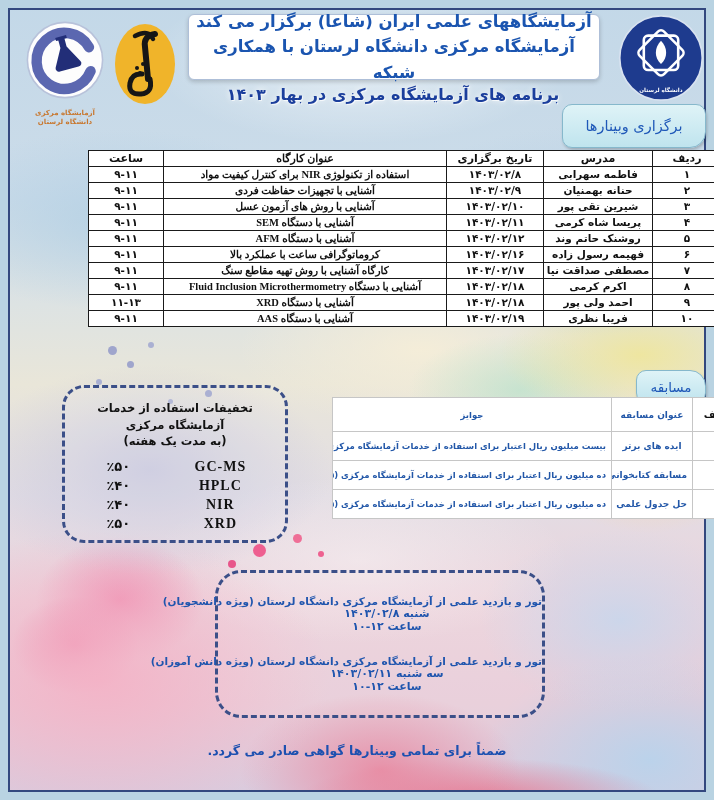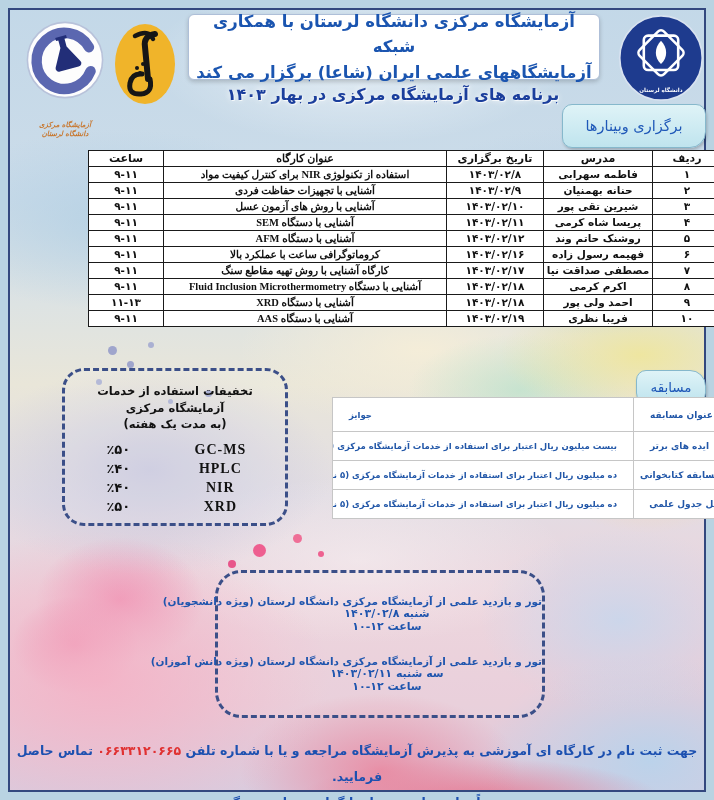--- a/index.html
+++ b/index.html
@@ -29,21 +29,21 @@
   .dot{position:absolute;border-radius:50%;}
   
   .title-box{position:absolute;left:188px;top:14px;width:410px;height:64px;background:#fff;
     border:1px solid #aebfd8;border-radius:6px;box-shadow:0 2px 4px rgba(0,0,0,.18);
     display:flex;flex-direction:column;justify-content:center;text-align:center;}
   .title-box div{color:#1b55b0;font-weight:bold;font-size:16.5px;line-height:1.55;}
   .subtitle{position:absolute;left:188px;top:85px;width:410px;text-align:center;color:#1b3e9c;
     font-weight:bold;font-size:16px;text-shadow:0 0 6px rgba(255,255,255,.95),1px 1px 0 rgba(255,255,255,.7);}
   .uni-logo{position:absolute;left:618px;top:14px;width:86px;height:88px;}
   .lab-logo{position:absolute;left:22px;top:20px;width:86px;text-align:center;}
-  .lab-logo .txt{color:#c87830;font-weight:bold;font-size:7px;line-height:1.25;margin-top:17px;font-style:italic;}
+  .lab-logo .txt{color:#c87830;font-weight:bold;font-size:7px;line-height:1.25;margin-top:5px;}
   .shaa-logo{position:absolute;left:114px;top:24px;width:62px;height:80px;}
   
   .tab{position:absolute;background:linear-gradient(#dff3f7,#bfe4ee);border:1px solid #86b8cc;
     border-radius:10px 10px 16px 10px;box-shadow:1px 2px 3px rgba(0,0,0,.2);
     color:#1f58b8;font-weight:normal;display:flex;align-items:center;justify-content:center;}
   .tab-webinars{left:562px;top:104px;width:142px;height:42px;font-size:14.5px;}
   .tab-comp{left:636px;top:370px;width:68px;height:31px;font-size:13.5px;border-radius:10px 16px 10px 10px;}
   
   .webinar-table{position:absolute;left:88px;top:150px;width:620px;border-collapse:collapse;
     table-layout:fixed;background:#fff;font-weight:bold;}
@@ -51,29 +51,29 @@
     text-align:center;font-size:10.5px;line-height:1.05;white-space:nowrap;overflow:hidden;color:#111;}
   .webinar-table .c-no{width:64px;}
   .webinar-table .c-ins{width:104px;}
   .webinar-table .c-date{width:92px;}
   .webinar-table .c-title{width:278px;font-family:"Liberation Serif","DejaVu Serif",serif;}
   .webinar-table .c-time{width:70px;}
   .webinar-table thead th{font-size:11px;font-family:"DejaVu Sans",sans-serif;}
   
   .comp-table{position:absolute;left:332px;top:397px;width:376px;border-collapse:collapse;
     table-layout:fixed;background:#fff;font-weight:bold;}
-  .comp-table th,.comp-table td{border:1px solid #c6c6c6;padding:0 16px;text-align:left;
+  .comp-table th,.comp-table td{border:1px solid #c6c6c6;padding:0 5px;text-align:center;
     white-space:nowrap;overflow:hidden;}
   .comp-table thead th{height:33px;font-size:10.5px;color:#111;}
   .comp-table td{height:28px;}
   .comp-table .k-no{width:38px;font-size:10px;color:#111;}
   .comp-table .k-title{width:70px;font-size:9px;color:#2257a8;}
   .comp-table .k-prize{width:268px;font-size:8.5px;color:#2257a8;}
   
-  .disc-box{position:absolute;left:62px;top:368px;width:226px;height:158px;
+  .disc-box{position:absolute;left:62px;top:385px;width:226px;height:158px;
     border:3px dashed #3b4f88;border-radius:22px;box-sizing:border-box;padding:12px 8px 6px;
     background:rgba(255,255,255,.12);}
   .disc-title{color:#111;font-weight:bold;font-size:11.5px;text-align:center;line-height:1.45;}
   .disc-rows{margin-top:7px;}
   .disc-row{display:grid;grid-template-columns:1.25fr 1fr;height:19px;align-items:center;}
   .disc-name{text-align:center;font-family:"Liberation Serif","DejaVu Serif",serif;
     font-weight:bold;font-size:14px;letter-spacing:1px;color:#111;}
   .disc-pct{text-align:center;font-weight:bold;font-size:13px;color:#111;}
   
   .tour-box{position:absolute;left:215px;top:570px;width:330px;height:148px;
@@ -98,22 +98,22 @@
   <div class="dot" style="left:228px;top:560px;width:8px;height:8px;background:#e8558a;"></div>
   <div class="dot" style="left:318px;top:551px;width:6px;height:6px;background:#ee6190;"></div>
   <div class="dot" style="left:108px;top:346px;width:9px;height:9px;background:#9fa5cc;"></div>
   <div class="dot" style="left:127px;top:361px;width:7px;height:7px;background:#9fa5cc;"></div>
   <div class="dot" style="left:96px;top:379px;width:6px;height:6px;background:#aab0d2;"></div>
   <div class="dot" style="left:148px;top:342px;width:6px;height:6px;background:#aab0d2;"></div>
   <div class="dot" style="left:205px;top:390px;width:7px;height:7px;background:#9fa5cc;"></div>
   <div class="dot" style="left:168px;top:399px;width:5px;height:5px;background:#aab0d2;"></div>
 
   <div class="title-box">
+    <div>آزمایشگاههای علمی ایران (شاعا) برگزار می کند</div>
     <div>آزمایشگاه مرکزی دانشگاه لرستان با همکاری شبکه</div>
-    <div>آزمایشگاههای علمی ایران (شاعا) برگزار می کند</div>
   </div>
   <div class="subtitle">برنامه های آزمایشگاه مرکزی در بهار ۱۴۰۳</div>
 
   <div class="uni-logo">
     <svg viewBox="0 0 100 100" width="86" height="88">
       <ellipse cx="50" cy="50" rx="48" ry="49" fill="#1e3b8e" stroke="#d8e2f0" stroke-width="2"></ellipse>
       <g stroke="#ffffff" fill="none" stroke-width="3">
         <rect x="30" y="24" width="40" height="40" rx="5" transform="rotate(45 50 44)"></rect>
         <rect x="30" y="24" width="40" height="40" rx="5"></rect>
       </g>
@@ -316,17 +316,16 @@
       </div>
 
       <div>
         <div class="t-title">تور و بازدید علمی از آزمایشگاه مرکزی دانشگاه لرستان (ویژه دانش آموزان)</div>
         <div class="t-date">سه شنبه ۱۴۰۳/۰۲/۱۱</div>
         <div class="t-time">ساعت ۱۲-۱۰</div>
       </div>
     </div>
 
   <div class="footer">
-    <div><span>جهت ثبت نام در کارگاه ای آموزشی به پذیرش آزمایشگاه مراجعه و یا با شماره تلفن </span><span class="phone ltr">۰۶۶۳۳۱۲۰۶۶۵</span><span> تماس حاصل فرمایید.</span></div>
     <div>ضمناً برای تمامی وبینارها گواهی صادر می گردد.</div>
   </div>
 
 </div>
 
 </body></html>

